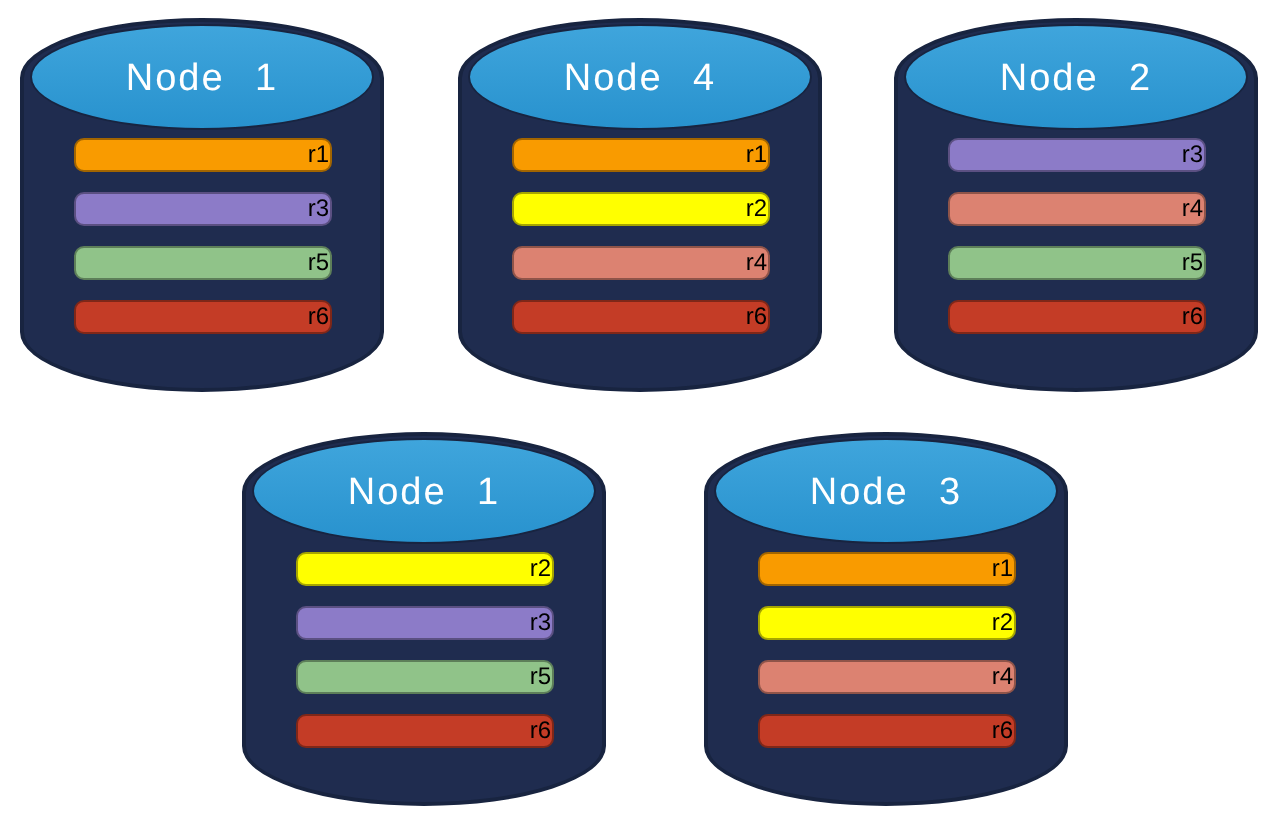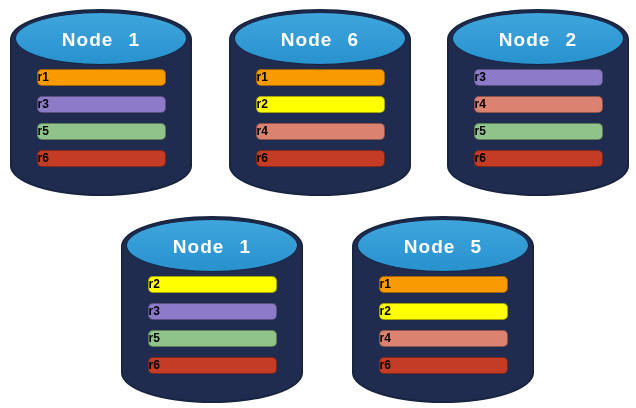--- a/index.html
+++ b/index.html
@@ -45,21 +45,21 @@
     border: 1px solid var(--cyl-outline, #182440);
     border-radius: 50%;
     box-sizing: border-box;
     display: flex;
     align-items: center;
     justify-content: center;
   }
   .node-label {
     color: var(--node-label-color, #ffffff);
     font-size: 19px;
-    font-weight: 700;
+    font-weight: 400;
     word-spacing: 9px;
     letter-spacing: 1px;
     white-space: pre;
     margin-top: 2px;
   }
   .bars {
     position: absolute;
     top: 60px;
     left: 0;
     right: 0;
@@ -69,23 +69,23 @@
     gap: 10px;
   }
   .bar {
     width: 129px;
     height: 17px;
     border-radius: 5px;
     border: 1px solid rgba(0,0,0,0.35);
     box-sizing: border-box;
     color: var(--bar-text-color, #000000);
     font-size: 12px;
-    font-weight: 700;
+    font-weight: 400;
     line-height: 15px;
-    text-align: left;
+    text-align: right;
   }
 </style>
 </head>
 <body>
 
 <div id="canvas">
 
   <div class="cylinder pos-0">
     <div class="cyl-body"></div>
     <div class="cyl-top">
@@ -95,21 +95,21 @@
         <div class="bar" style="background: rgb(249, 155, 0);">r1</div>
         <div class="bar" style="background: rgb(140, 123, 200);">r3</div>
         <div class="bar" style="background: rgb(144, 195, 137);">r5</div>
         <div class="bar" style="background: rgb(196, 60, 38);">r6</div>
       </div>
   </div>
 
   <div class="cylinder pos-1">
     <div class="cyl-body"></div>
     <div class="cyl-top">
-      <span class="node-label">Node 6</span>
+      <span class="node-label">Node 4</span>
     </div>
     <div class="bars">
         <div class="bar" style="background: rgb(249, 155, 0);">r1</div>
         <div class="bar" style="background: rgb(255, 255, 0);">r2</div>
         <div class="bar" style="background: rgb(220, 130, 113);">r4</div>
         <div class="bar" style="background: rgb(196, 60, 38);">r6</div>
       </div>
   </div>
 
   <div class="cylinder pos-2">
@@ -134,21 +134,21 @@
         <div class="bar" style="background: rgb(255, 255, 0);">r2</div>
         <div class="bar" style="background: rgb(140, 123, 200);">r3</div>
         <div class="bar" style="background: rgb(144, 195, 137);">r5</div>
         <div class="bar" style="background: rgb(196, 60, 38);">r6</div>
       </div>
   </div>
 
   <div class="cylinder pos-4">
     <div class="cyl-body"></div>
     <div class="cyl-top">
-      <span class="node-label">Node 5</span>
+      <span class="node-label">Node 3</span>
     </div>
     <div class="bars">
         <div class="bar" style="background: rgb(249, 155, 0);">r1</div>
         <div class="bar" style="background: rgb(255, 255, 0);">r2</div>
         <div class="bar" style="background: rgb(220, 130, 113);">r4</div>
         <div class="bar" style="background: rgb(196, 60, 38);">r6</div>
       </div>
   </div>
 
 </div>

